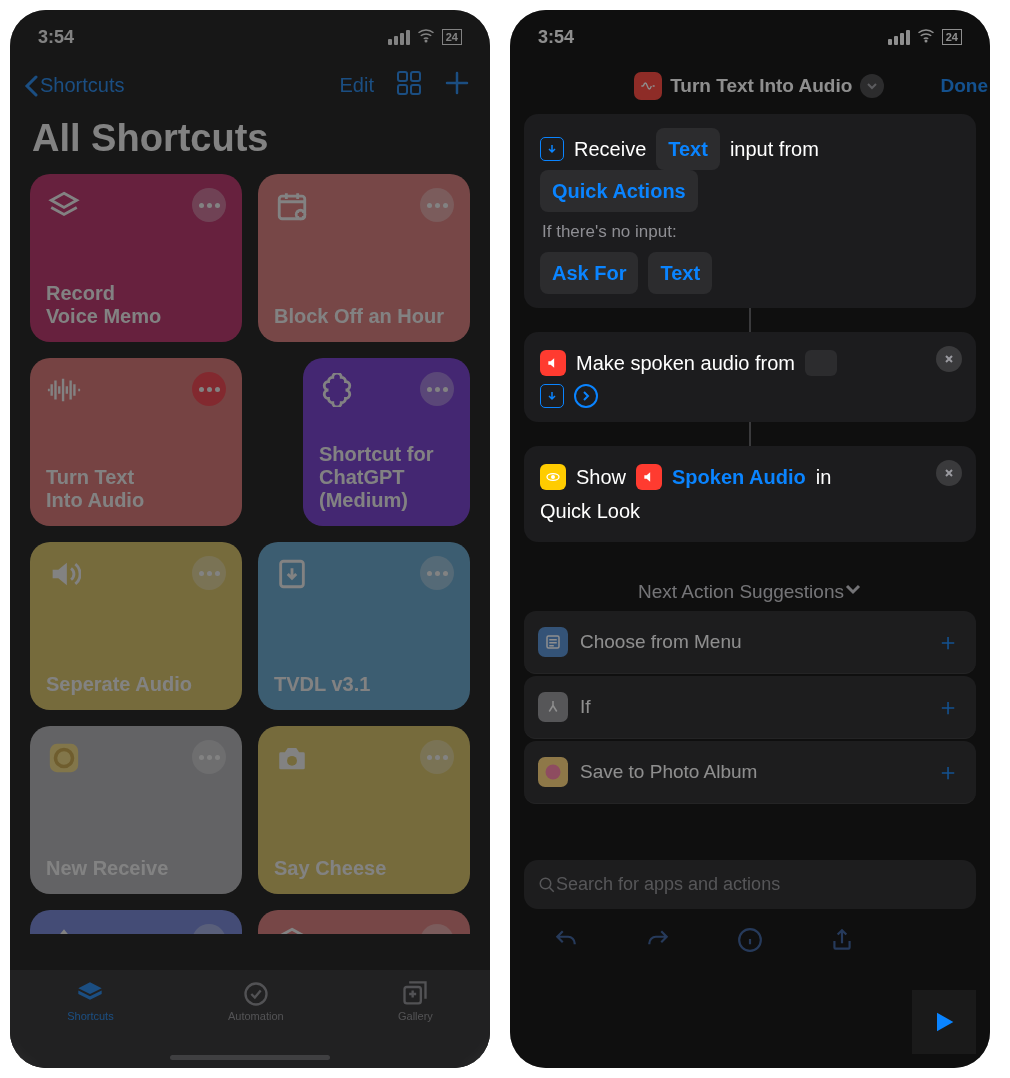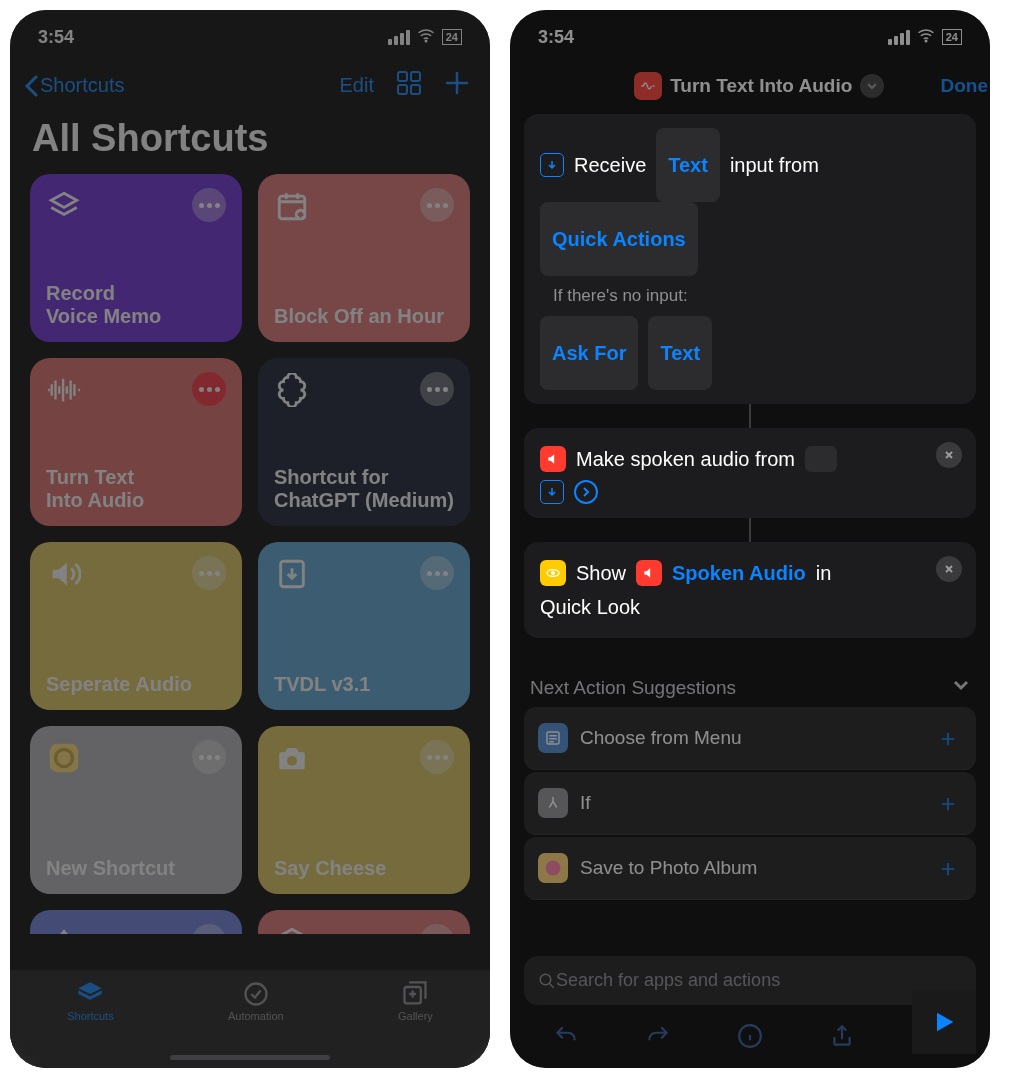--- a/index.html
+++ b/index.html
@@ -111,32 +111,32 @@
   .nav2-done { color:#0a84ff; font-size:19px; font-weight:600;}
   .editor-area { position:relative; z-index:80; padding: 0 14px; }
   .action-card {
     background:#1c1c1e; border-radius:14px; padding: 14px 16px;
     margin-bottom: 0;
     position:relative;
   }
   .connector { width:2px; height:24px; background:#3a3a3c; margin: 0 auto; }
   .action-line { display:flex; align-items:center; gap:10px; flex-wrap:wrap; font-size:20px; font-weight:500; line-height:1.7;}
   .token {
-    background:#2c2c2e; border-radius:8px; padding:20px 12px; color:#0a84ff; font-weight:600;
+    background:#2c2c2e; border-radius:8px; padding:4px 12px; color:#0a84ff; font-weight:600;
     display:inline-flex; align-items:center; gap:6px;
   }
   .small-note { color:#8e8e93; font-size:17px; margin: 10px 0 10px 36px;}
   .inline-icon { width:26px; height:26px; border-radius:6px; display:inline-flex; align-items:center; justify-content:center; flex:0 0 26px;}
   .inline-icon.red{background:#ff3b30;}
   .inline-icon.yellow{background:#ffcc00;}
   .outline-icon { width:24px;height:24px;border:1.5px solid #0a84ff;border-radius:5px;display:flex;align-items:center;justify-content:center;color:#0a84ff;}
   .circ-btn { width:26px;height:26px;border-radius:13px;background:#3a3a3c;display:flex;align-items:center;justify-content:center; position:absolute; right:14px; top:14px;}
   .disclosure { width:24px;height:24px;border:2px solid #0a84ff;border-radius:12px;display:flex;align-items:center;justify-content:center;color:#0a84ff;}
   .suggestions { margin-top: 38px; padding: 0 14px; }
-  .sugg-head { display:flex; justify-content:space-between; align-items:center; color:#cbcbd1; font-size:19px; font-weight:500; padding: 0 6px 8px;}
+  .sugg-head { display:flex; justify-content:center; align-items:center; color:#cbcbd1; font-size:19px; font-weight:500; padding: 0 6px 8px;}
   .sugg-row {
     display:flex; align-items:center; gap:12px;
     background:#1c1c1e; padding:16px 14px; font-size:19px; font-weight:500;
     border-bottom:1px solid #2b2b2d;
     position:relative; border-radius:12px; margin-bottom:2px;
   }
   .sugg-row .plus { position:absolute; right:16px; color:#0a84ff; font-size:24px; font-weight:300;}
   .sugg-icon { width:30px;height:30px;border-radius:7px;display:flex;align-items:center;justify-content:center;}
   .search2 {
     margin: 56px 14px 0; display:flex; align-items:center; gap:0;
@@ -207,21 +207,21 @@
             <path d="M13 3v20M3 13h20" stroke-linecap="round"></path>
           </svg>
       </span>
     </div>
   </div>
 
   <div class="title1">All Shortcuts</div>
 
 
   <div class="grid" id="grid1">
-      <div class="card" style="background: #6d28d9;">
+      <div class="card" style="background: #be185d;">
     <div class="card-top">
       <div class="card-iconwrap">
             <svg width="34" height="34" viewBox="0 0 24 24" stroke="#fff" stroke-width="2" fill="none">
               <path d="M12 3l9 5-9 5-9-5 9-5z"></path>
               <path d="M3 13l9 5 9-5"></path>
             </svg>
           </div>
       <div class="card-menu">
             <div class="dots">
               <span></span>
@@ -262,21 +262,21 @@
       <div class="card-menu red">
             <div class="dots">
               <span></span>
               <span></span>
               <span></span>
             </div>
           </div>
     </div>
     <div class="card-label">Turn Text<br>Into Audio</div>
       </div>
-      <div class="card" style="background: #0f172a;">
+      <div class="card" style="background: #6d28d9; margin-left: 45px;">
     <div class="card-top">
       <div class="card-iconwrap">
             <svg width="34" height="34" viewBox="0 0 24 24" stroke="#fff" stroke-width="2" fill="none">
               <path d="M9 3a3 3 0 00-3 3 3 3 0 00-3 3 3 3 0 003 3 3 3 0 000 6 3 3 0 003 3 3 3 0 006 0 3 3 0 003-3 3 3 0 000-6 3 3 0 003-3 3 3 0 00-3-3 3 3 0 00-3-3 3 3 0 00-6 0z"></path>
             </svg>
           </div>
       <div class="card-menu">
             <div class="dots">
               <span></span>
               <span></span>
@@ -331,21 +331,21 @@
             </svg>
           </div>
       <div class="card-menu">
             <div class="dots">
               <span></span>
               <span></span>
               <span></span>
             </div>
           </div>
     </div>
-    <div class="card-label">New Shortcut</div>
+    <div class="card-label">New Receive</div>
       </div>
       <div class="card" style="background: rgb(227, 201, 90);">
     <div class="card-top">
       <div class="card-iconwrap">
             <svg width="34" height="34" viewBox="0 0 24 24" fill="#fff">
               <path d="M4 8h3l2-3h6l2 3h3a1 1 0 011 1v10a1 1 0 01-1 1H4a1 1 0 01-1-1V9a1 1 0 011-1z"></path>
               <circle cx="12" cy="14" r="3.5" fill="#e3c95a"></circle>
             </svg>
           </div>
       <div class="card-menu">
@@ -460,21 +460,21 @@
               <path d="M6 2v6M3 6l3 3 3-3" stroke="#0a84ff" stroke-width="1.5" fill="none"></path>
             </svg>
         </span>
         <span>Receive</span>
         <span class="token">Text</span>
         <span>input from</span>
       </div>
       <div class="action-line" style="margin-left:0;">
         <span class="token">Quick Actions</span>
       </div>
-      <div class="small-note" style="margin-left:13px;">If there's no input:</div>
+      <div class="small-note" style="margin-left:2px;">If there's no input:</div>
       <div class="action-line">
         <span class="token">Ask For</span>
         <span class="token">Text</span>
       </div>
     </div>
 
     <div class="connector"></div>
 
     <div class="action-card">
       <span class="circ-btn">

